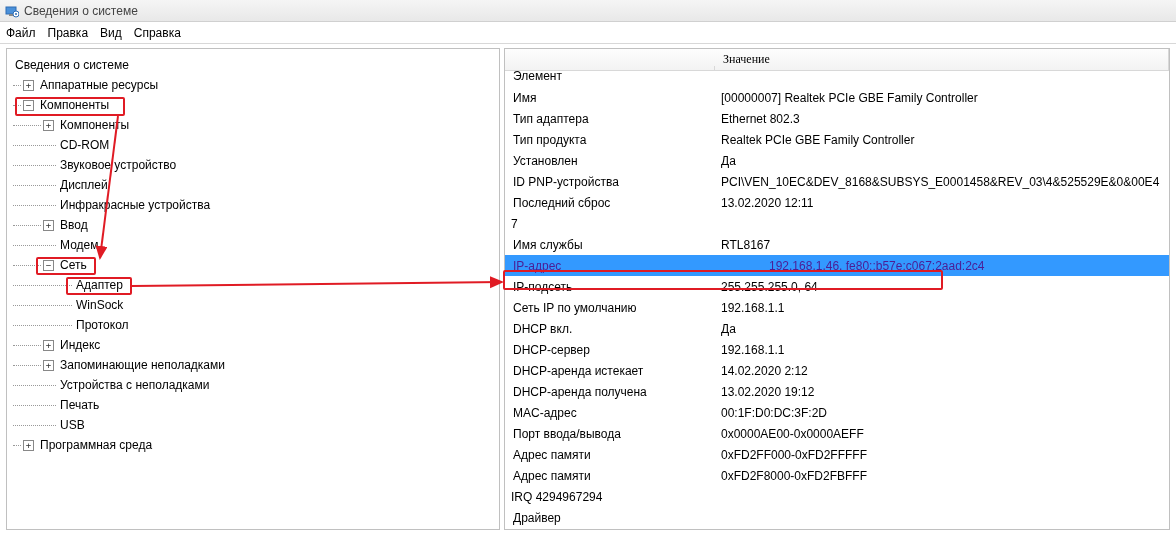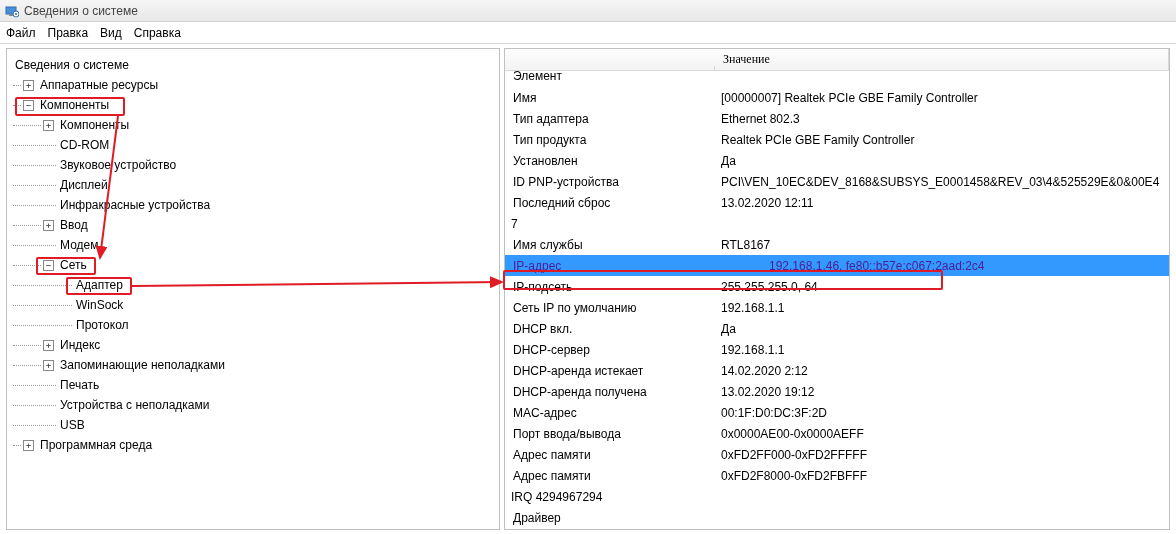--- a/index.html
+++ b/index.html
@@ -223,25 +223,25 @@
       <span class="toggle">+</span>
       <span class="label">Индекс</span>
     </div>
     <div class="tree-row">
       <span class="dotted-link" style="width:28px"></span>
       <span class="toggle">+</span>
       <span class="label">Запоминающие неполадками</span>
     </div>
     <div class="tree-row">
       <span class="dotted-link" style="width:43px"></span>
+      <span class="label">Устройства с неполадками</span>
+    </div>
+    <div class="tree-row">
+      <span class="dotted-link" style="width:43px"></span>
       <span class="label">Печать</span>
-    </div>
-    <div class="tree-row">
-      <span class="dotted-link" style="width:43px"></span>
-      <span class="label">Устройства с неполадками</span>
     </div>
     <div class="tree-row">
       <span class="dotted-link" style="width:43px"></span>
       <span class="label">USB</span>
     </div>
     <div class="tree-row">
       <span class="dotted-link" style="width:8px"></span>
       <span class="toggle">+</span>
       <span class="label">Программная среда</span>
     </div>

